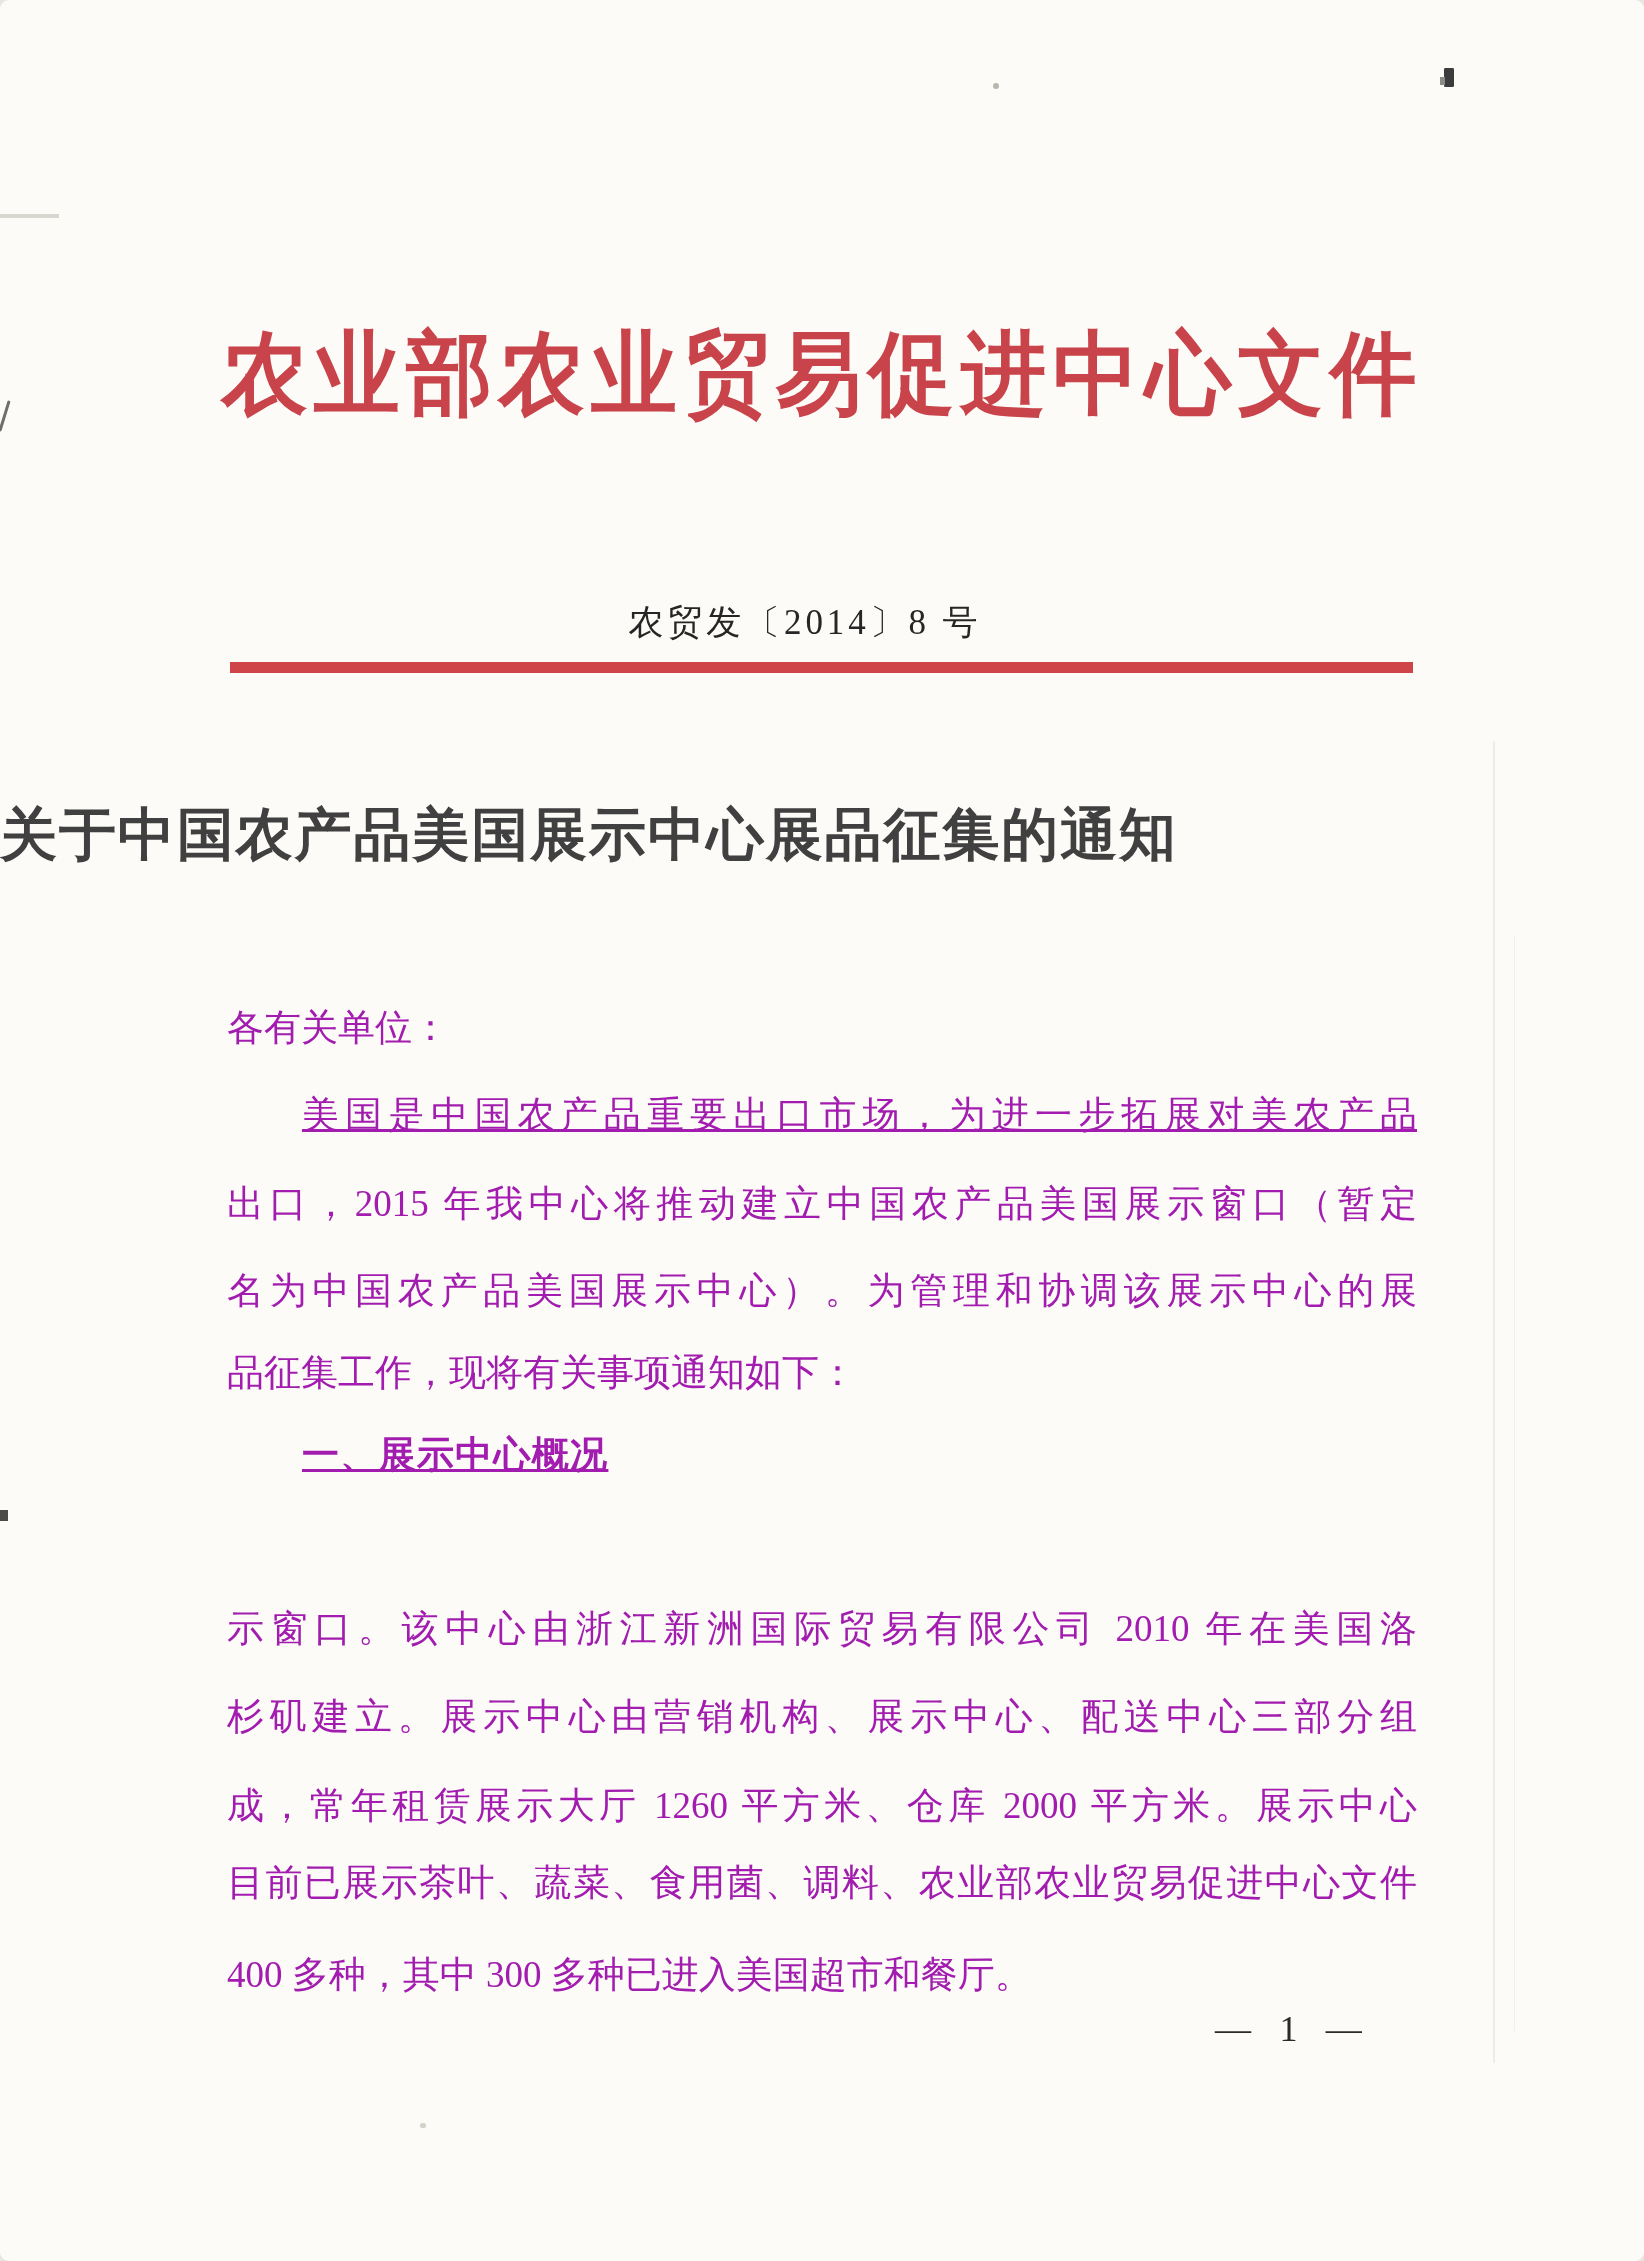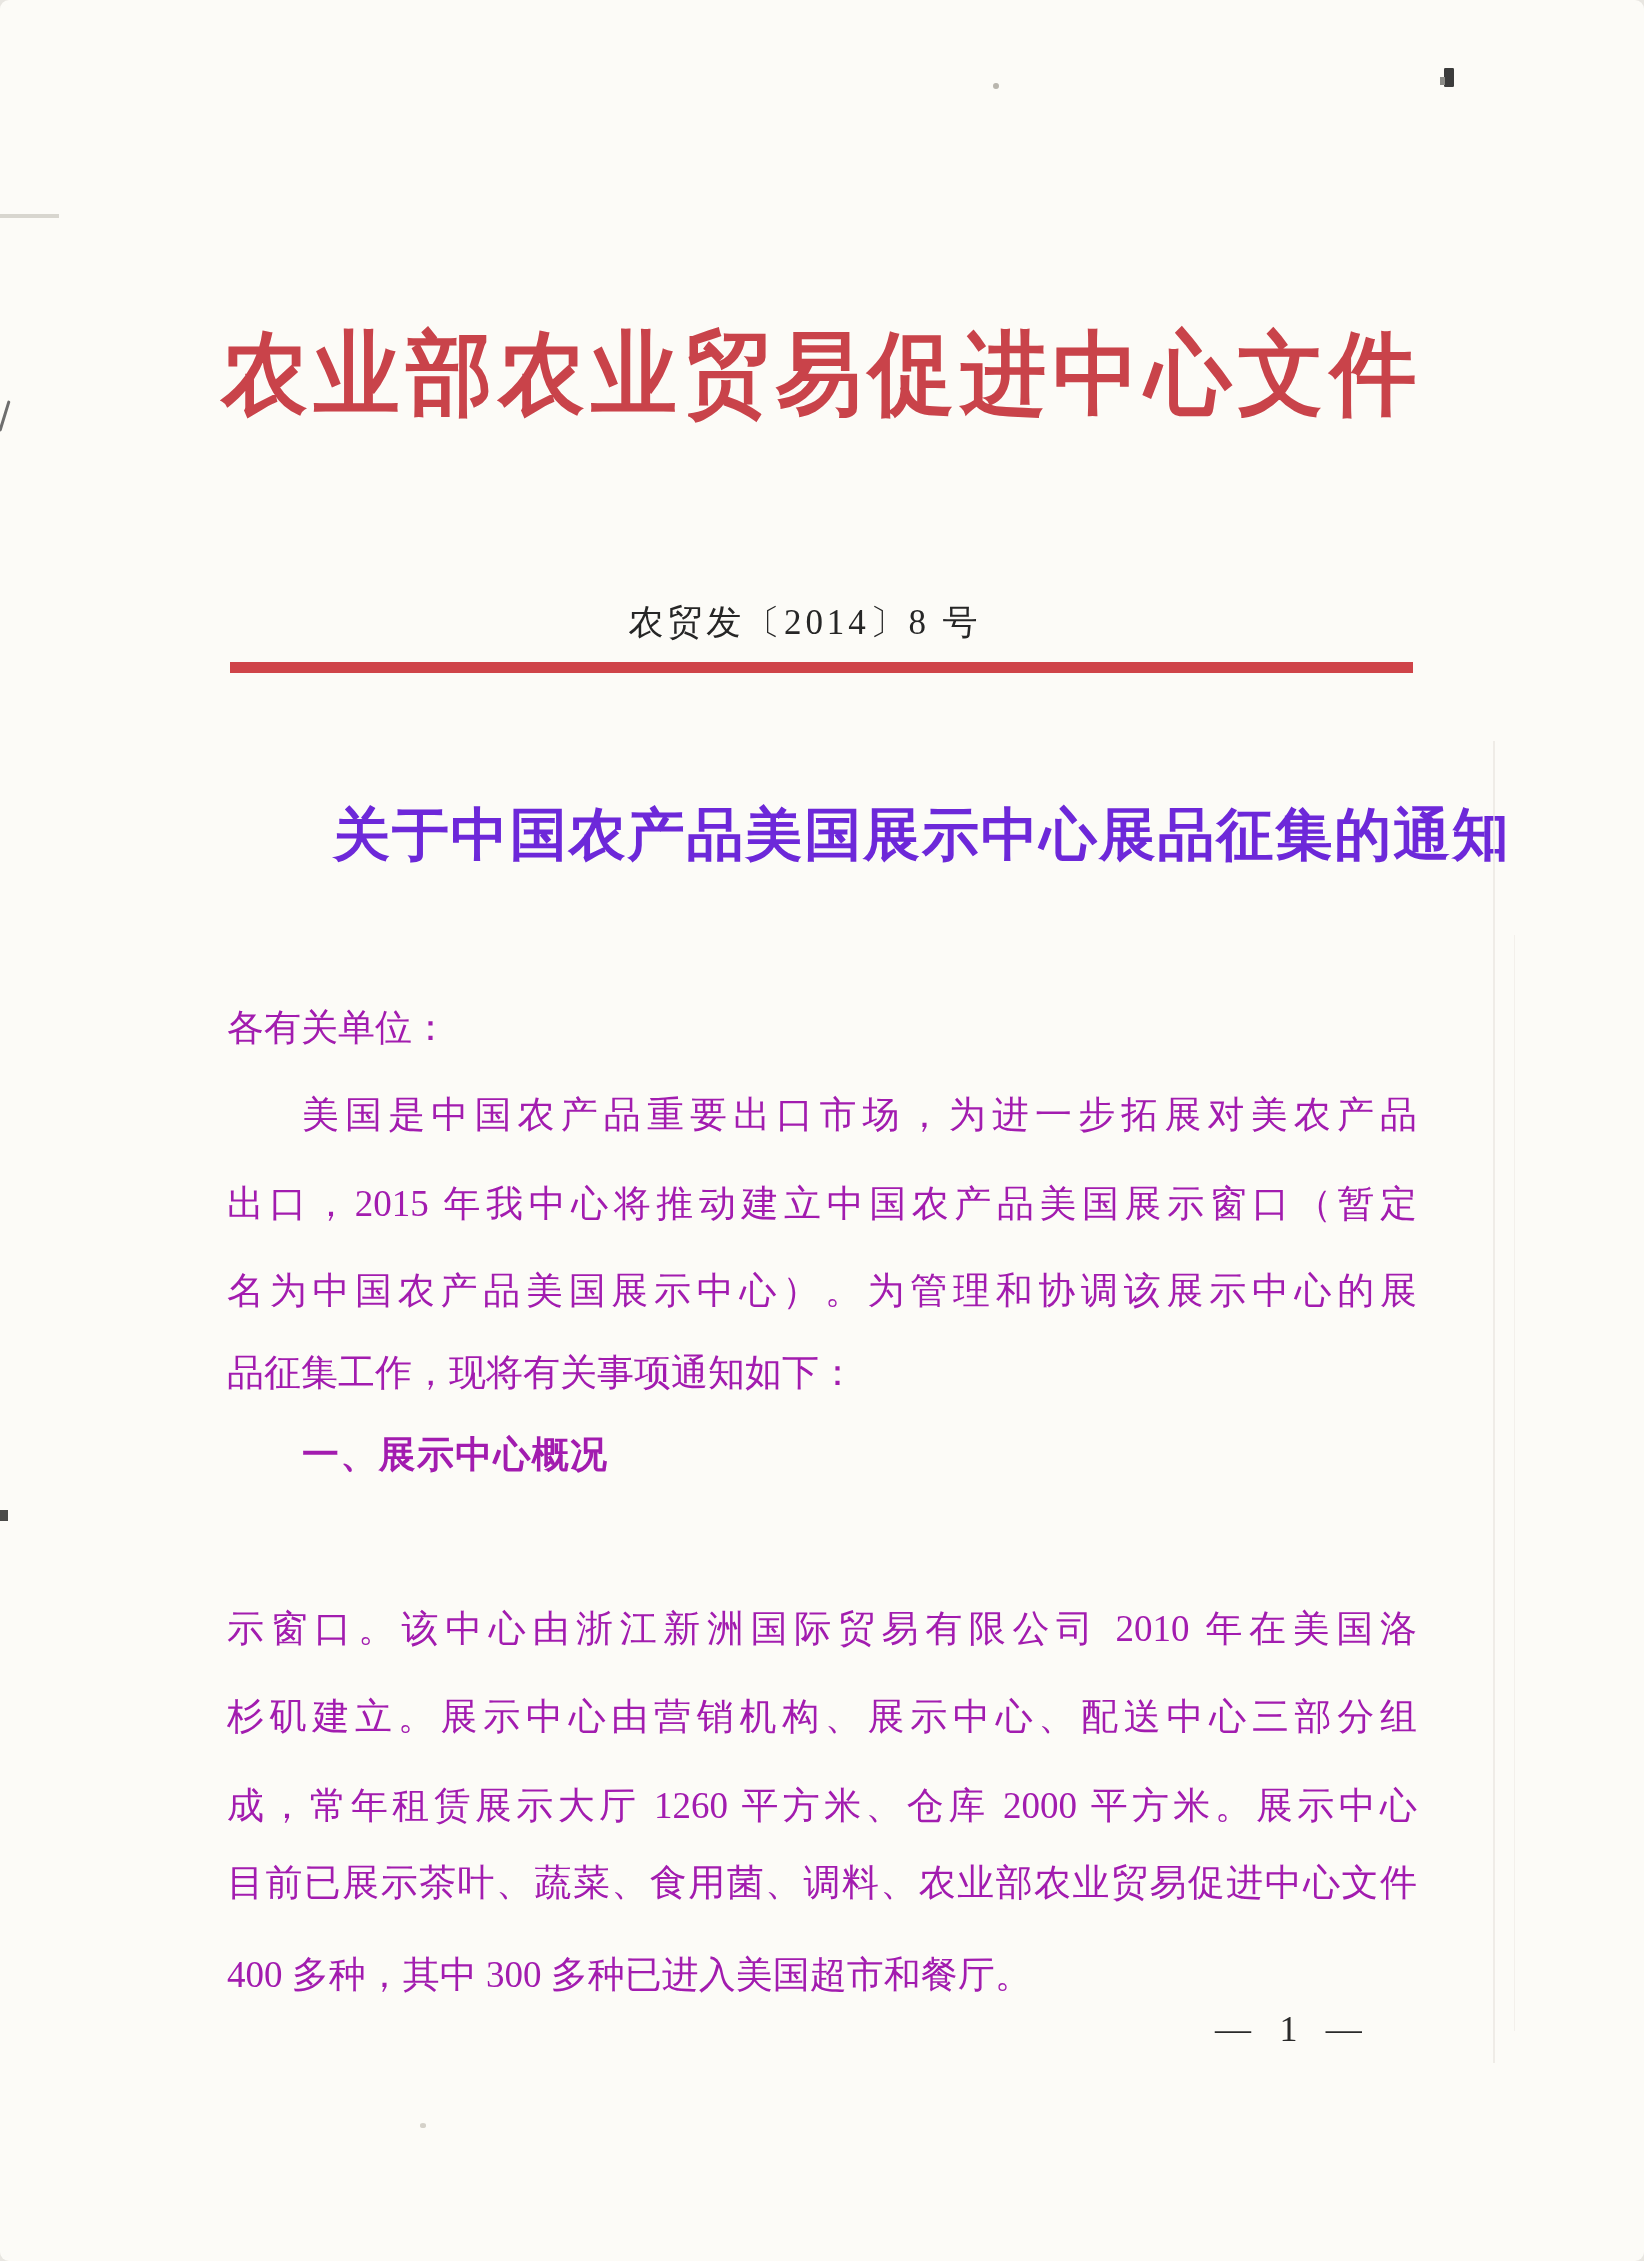--- a/index.html
+++ b/index.html
@@ -56,45 +56,45 @@
     height: 11px;
     background: #cf4449;
   }
 
   
   .doc-title {
     position: absolute;
     top: 806px;
     left: 0;
     width: 1511px;
-    text-align: right;
+    text-align: left;
     font-size: 57px;
     font-weight: bold;
     letter-spacing: 1.9px;
-    color: #6d28d9;
+    color: #404040;
     line-height: 1;
   }
 
   
   .line {
     position: absolute;
     left: 227px;
     width: 1190px;
     font-size: 37px;
     line-height: 1.08;
     color: #a21caf;
     white-space: nowrap;
   }
   .line.justify {
     white-space: normal;
     text-align: justify;
     text-align-last: justify;
     text-justify: inter-character;
   }
-  .line.indent { text-indent: 75px; }
+  .line.indent { text-indent: 75px; text-decoration: underline; }
   .line.heading {
     font-family: "Liberation Sans", "DejaVu Sans", sans-serif;
     font-weight: bold;
     letter-spacing: 1.3px;
   }
 
   
   .page-number {
     position: absolute;
     top: 2008px;

